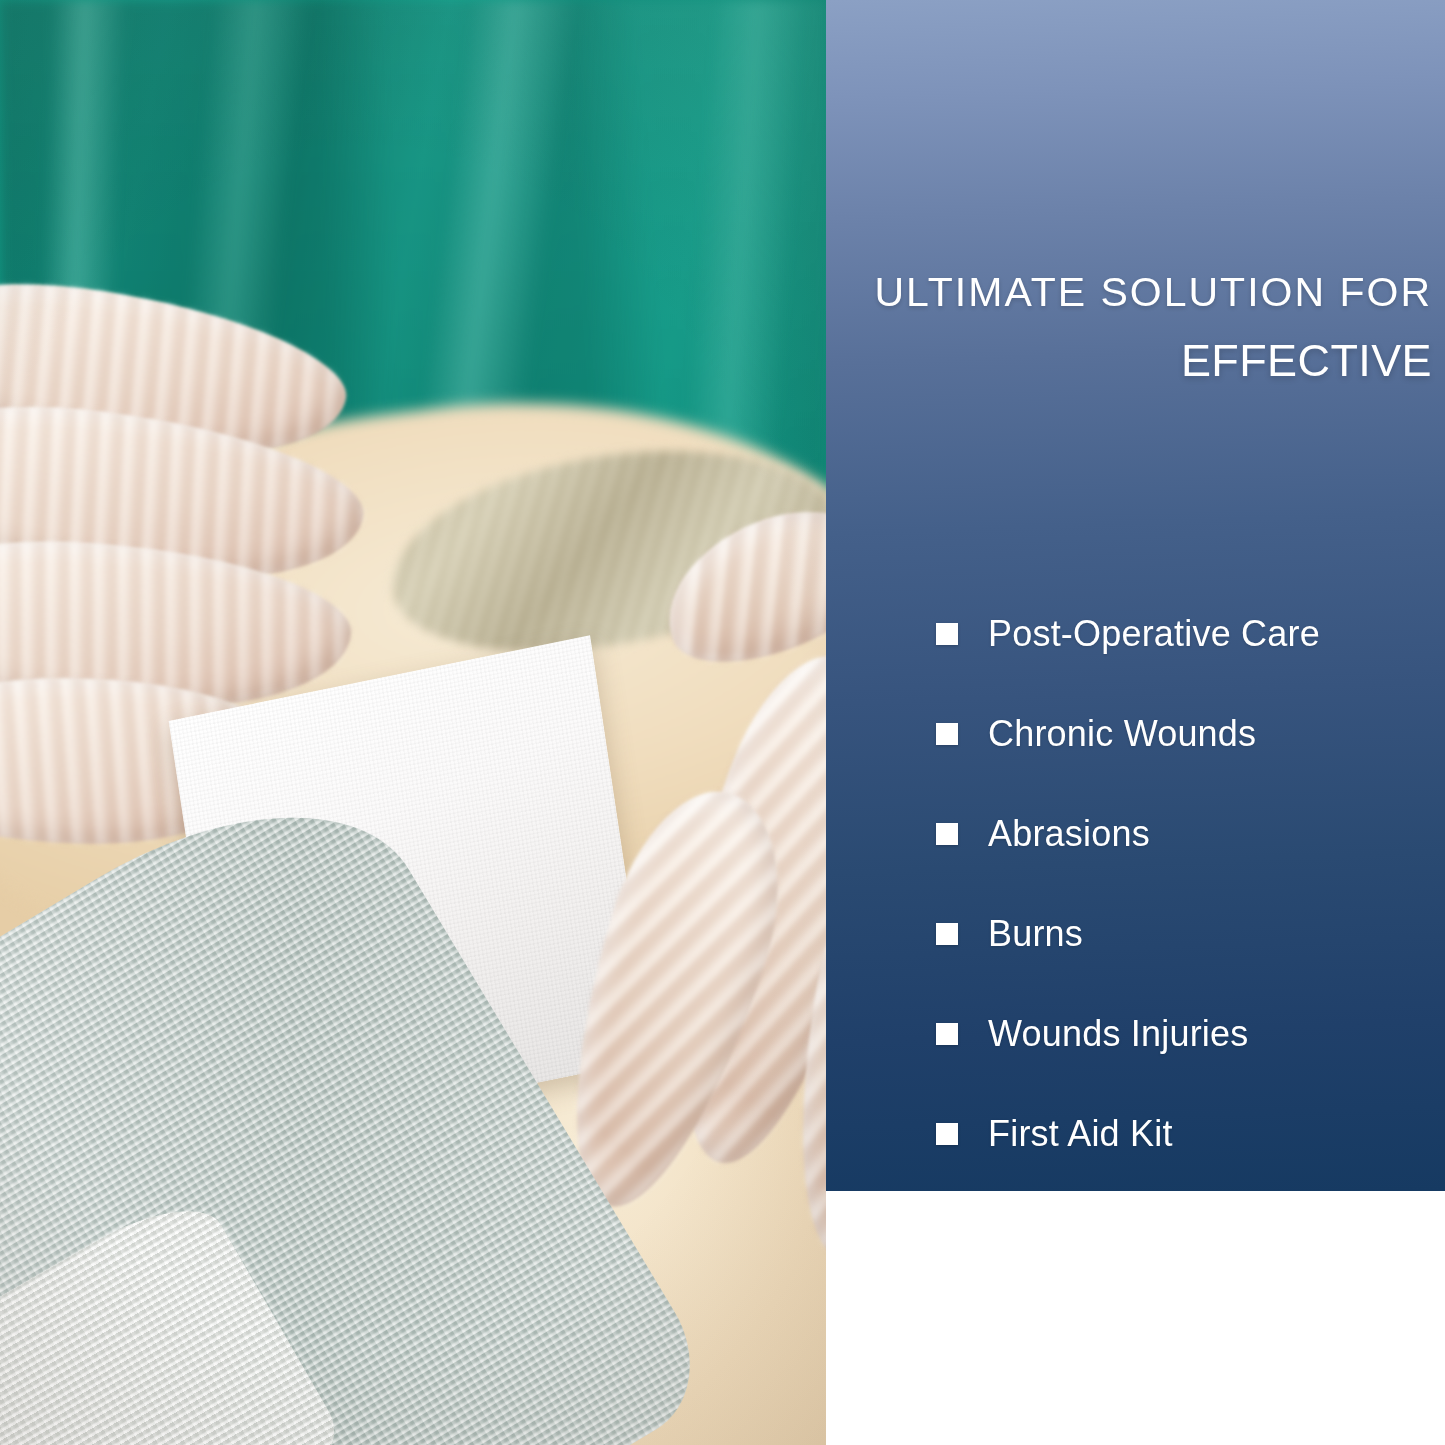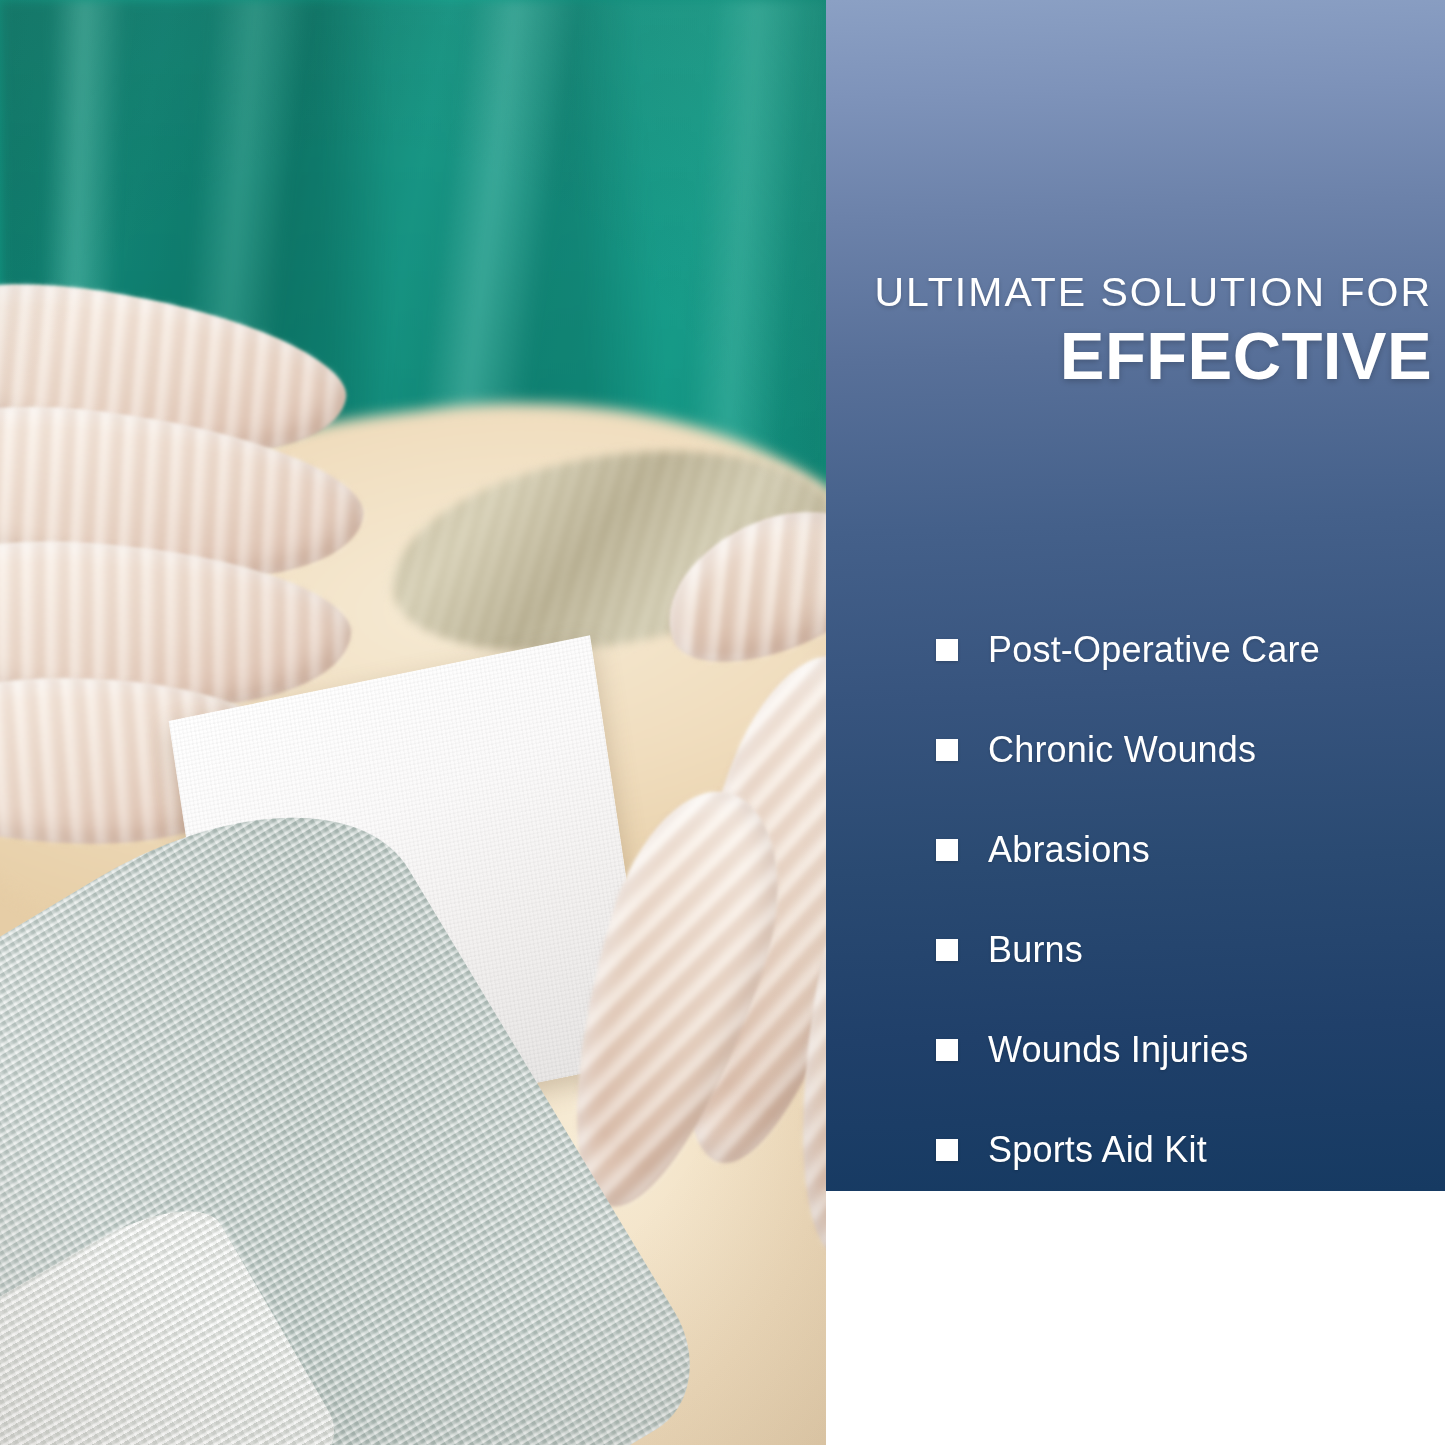--- a/index.html
+++ b/index.html
@@ -263,34 +263,34 @@
   .kicker {
     font-size: 41px;
     font-weight: 300;
     letter-spacing: 2.0px;
     color: #ffffff;
     line-height: 1.0;
     white-space: nowrap;
     text-shadow: 0 2px 4px rgba(0,0,0,0.18);
   }
   .headline {
-    margin-top: 7px;
-    font-size: 67px;
-    font-weight: 700;
+    margin-top: 24px;
+    font-size: 45px;
+    font-weight: 400;
     letter-spacing: 0.4px;
     color: #ffffff;
     line-height: 1.07;
     text-shadow: 0 2px 6px rgba(0,0,0,0.22);
   }
   .headline .hl-line { display: block; white-space: nowrap; }
 
   .benefits {
     position: absolute;
     left: 110px;
-    top: 600px;
+    top: 584px;
     width: 500px;
     list-style: none;
     margin: 0;
     padding: 0;
   }
   .benefit-item {
     display: flex;
     align-items: center;
     height: 100px;
   }
@@ -372,18 +372,18 @@
       <li class="benefit-item">
         <span class="bullet-square"></span>
         <span class="benefit-label">Burns</span>
       </li>
       <li class="benefit-item">
         <span class="bullet-square"></span>
         <span class="benefit-label">Wounds Injuries</span>
       </li>
       <li class="benefit-item">
         <span class="bullet-square"></span>
-        <span class="benefit-label">Sports Aid Kit</span>
+        <span class="benefit-label">First Aid Kit</span>
       </li>
     </ul>
 
   </div>
 </div>
 
 </body></html>

